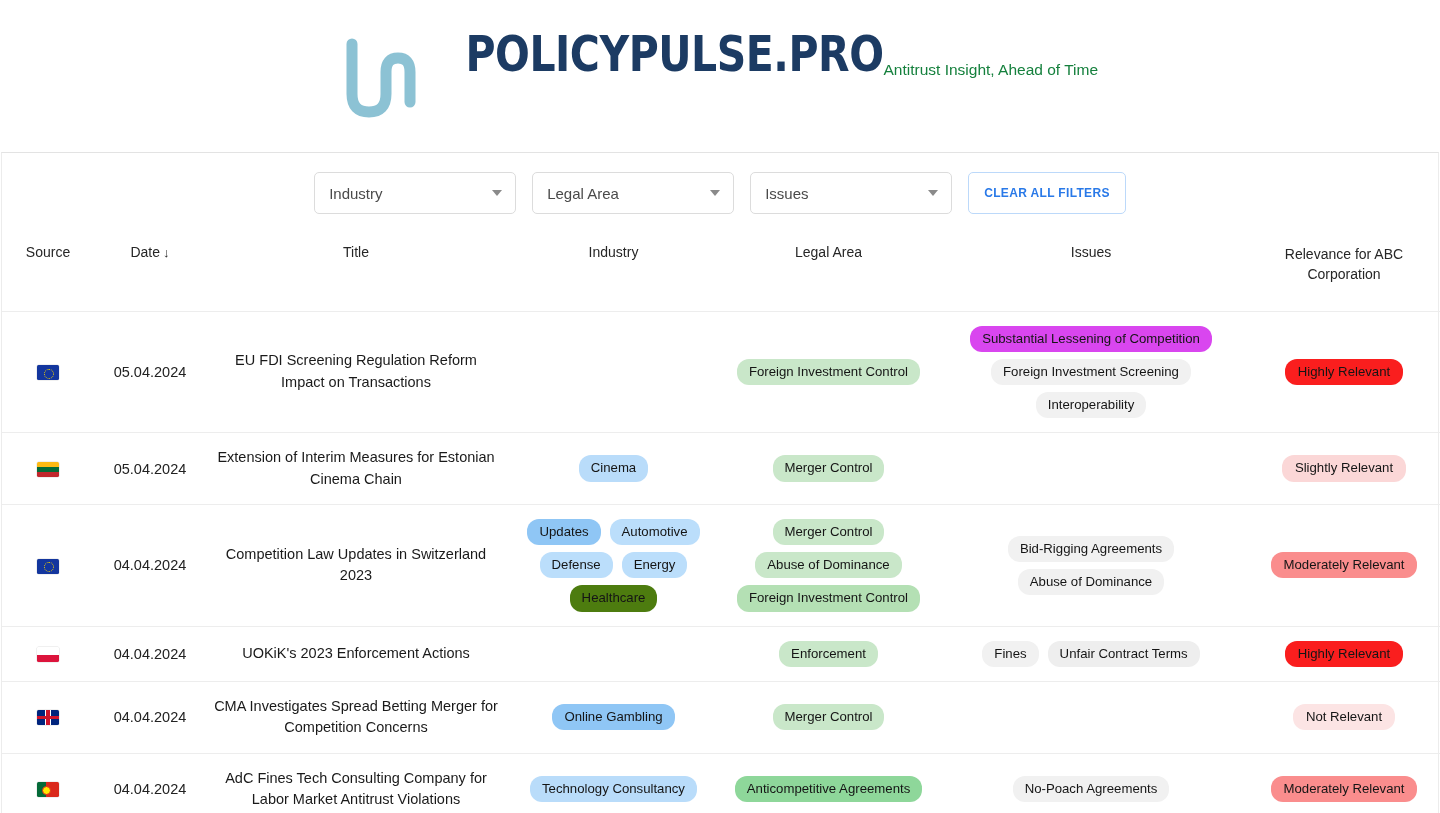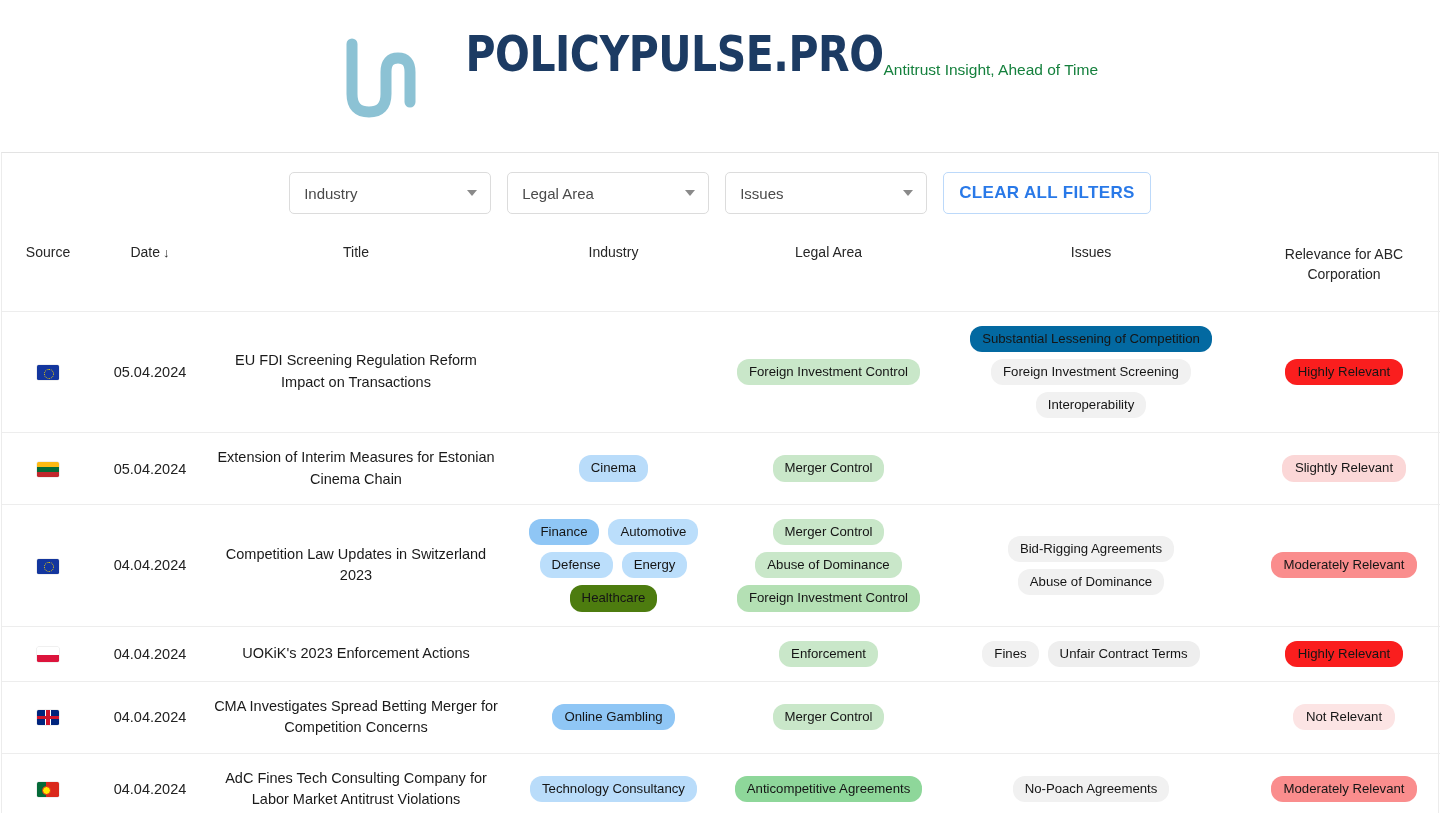--- a/index.html
+++ b/index.html
@@ -90,21 +90,21 @@
     border-left: 5px solid transparent;
     border-right: 5px solid transparent;
     border-top: 6px solid #8a8a8a;
   }
   .clear-btn {
     height: 42px;
     border: 1px solid #bcd9fa;
     border-radius: 5px;
     background: #fff;
     color: #2979e8;
-    font-size: 17px;
+    font-size: 12px;
     font-weight: 600;
     letter-spacing: 0.35px;
     padding: 0 15px;
     display: flex;
     align-items: center;
     cursor: pointer;
   }
 
   
   table.grid {
@@ -289,21 +289,21 @@
           <td>
             <div class="tagcell"></div>
           </td>
           <td>
             <div class="tagcell">
               <span class="tag" style="background: rgb(201, 231, 201);">Foreign Investment Control</span>
             </div>
           </td>
           <td>
             <div class="tagcell">
-              <span class="tag" style="background: #0369a1;">Substantial Lessening of Competition</span>
+              <span class="tag" style="background: #d946ef;">Substantial Lessening of Competition</span>
               <span class="tag" style="background: rgb(241, 241, 241);">Foreign Investment Screening</span>
               <span class="tag" style="background: rgb(241, 241, 241);">Interoperability</span>
             </div>
           </td>
           <td><span class="badge" style="background: rgb(250, 30, 30);">Highly Relevant</span></td>
         </tr>
         <tr>
           <td><span class="flag flag-lt"></span></td>
           <td class="c-date">05.04.2024</td>
           <td class="c-title">Extension of Interim Measures for Estonian Cinema Chain</td>
@@ -321,21 +321,21 @@
             <div class="tagcell"></div>
           </td>
           <td><span class="badge" style="background: rgb(251, 215, 215);">Slightly Relevant</span></td>
         </tr>
         <tr>
           <td><span class="flag flag-eu"></span></td>
           <td class="c-date">04.04.2024</td>
           <td class="c-title">Competition Law Updates in Switzerland 2023</td>
           <td>
             <div class="tagcell">
-              <span class="tag" style="background: rgb(143, 198, 245);">Finance</span>
+              <span class="tag" style="background: rgb(143, 198, 245);">Updates</span>
               <span class="tag" style="background: rgb(187, 222, 251);">Automotive</span>
               <span class="tag" style="background: rgb(187, 222, 251);">Defense</span>
               <span class="tag" style="background: rgb(187, 222, 251);">Energy</span>
               <span class="tag" style="background: #4d7c0f;">Healthcare</span>
             </div>
           </td>
           <td>
             <div class="tagcell">
               <span class="tag" style="background: rgb(201, 231, 201);">Merger Control</span>
               <span class="tag" style="background: rgb(201, 231, 201);">Abuse of Dominance</span>

